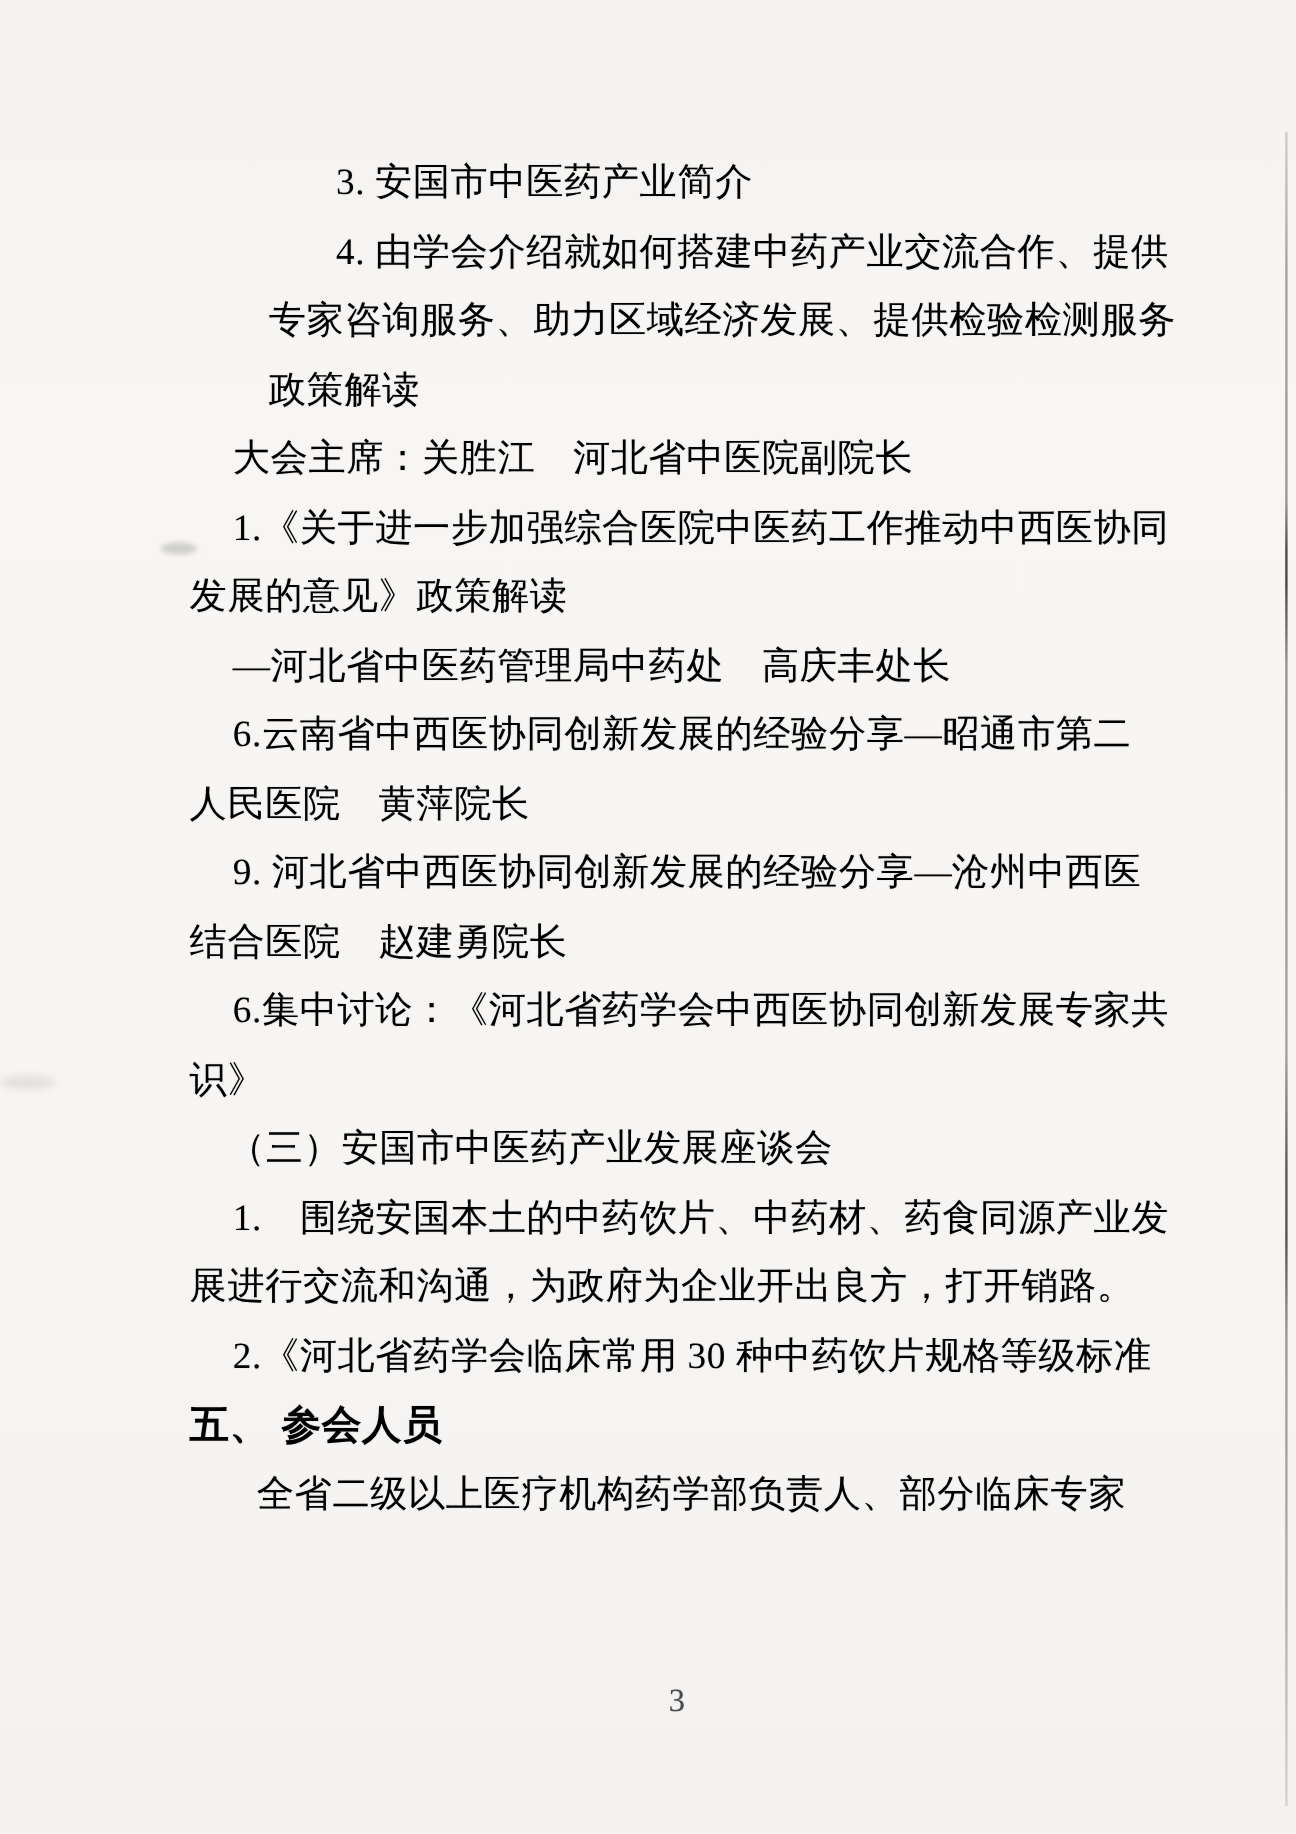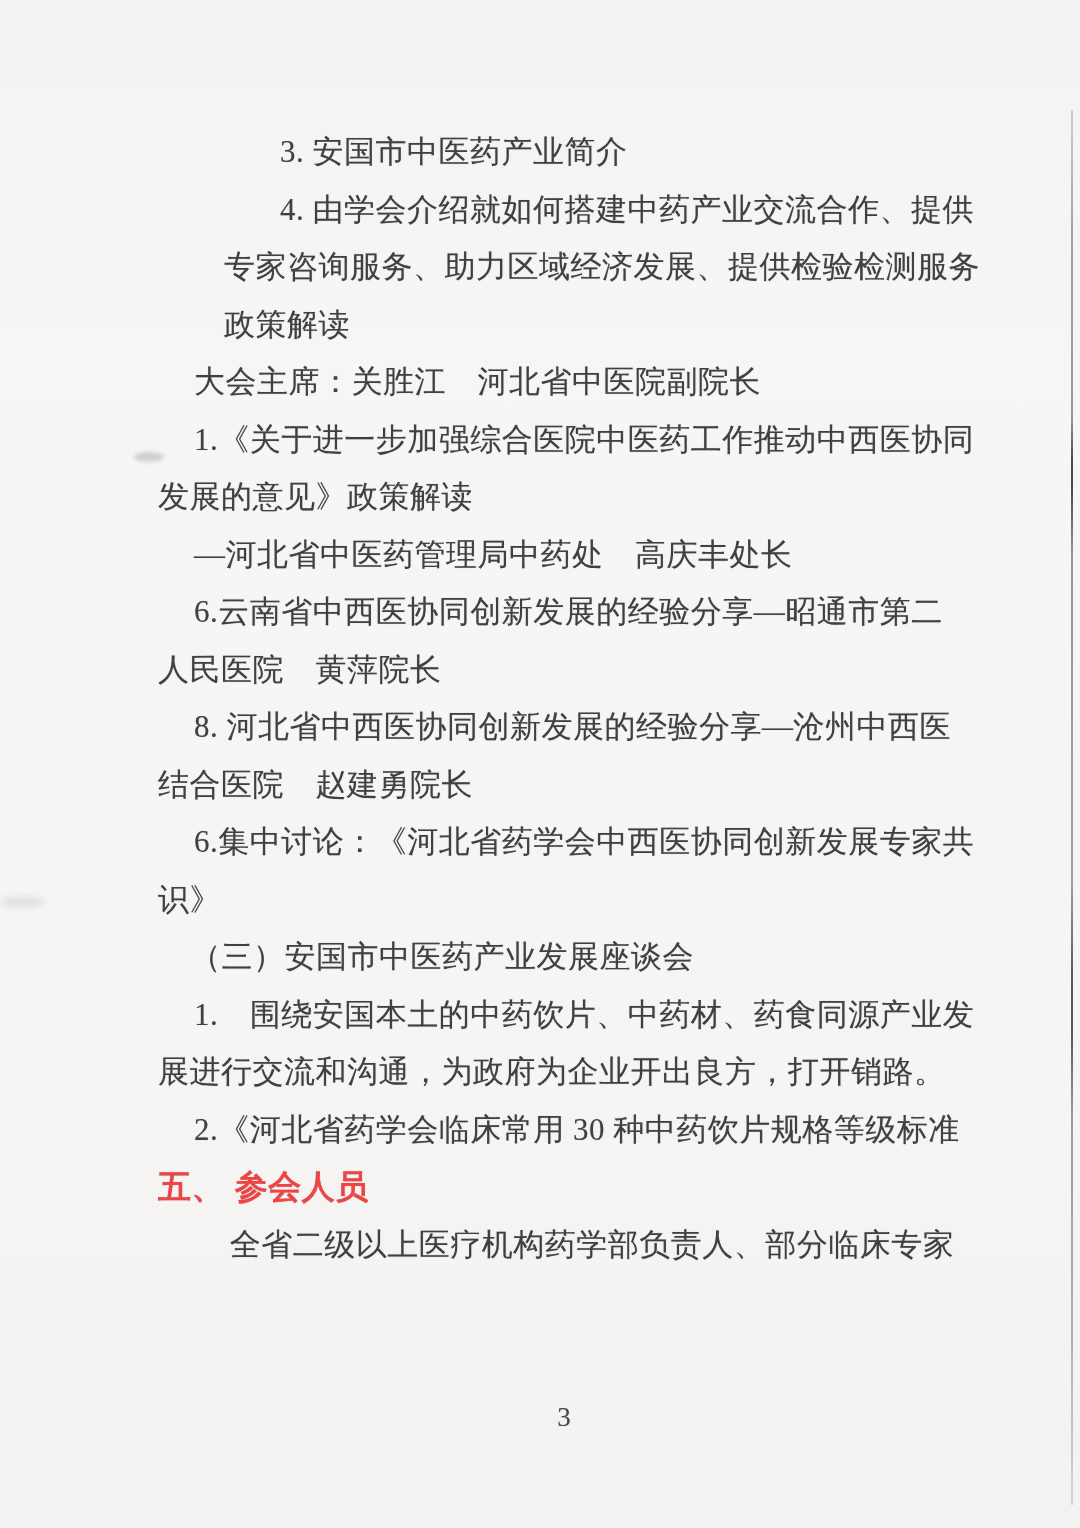--- a/index.html
+++ b/index.html
@@ -21,37 +21,37 @@
   .lines {
     position: absolute;
     left: 158px;
     top: 123px;
     width: 812px;
   }
   .line {
     height: 57.5px;
     line-height: 57.5px;
     font-size: 31px;
-    color: #404040;
+    color: #000000;
     white-space: nowrap;
     letter-spacing: 0.5px;
     text-shadow: 0 0 1px rgba(110, 110, 110, 0.45);
   }
   .line.deep-item { padding-left: 122px; }
   .line.deep-cont { padding-left: 66px; }
   .line.section   { padding-left: 32px; }
   .line.item      { padding-left: 36px; }
   .line.cont      { padding-left: 0; }
-  .line.body-first{ padding-left: 56px; text-align: center; }
+  .line.body-first{ padding-left: 56px; }
   .line.heading {
     padding-left: 0;
     font-family: "Liberation Sans", "DejaVu Sans", sans-serif;
     font-weight: bold;
     font-size: 33px;
-    color: #ef4444;
+    color: #000000;
   }
   .pagenum {
     position: absolute;
     left: 158px;
     top: 1402px;
     width: 812px;
     text-align: center;
     font-size: 27px;
     color: #4a4a4a;
     text-shadow: 0 0 1px rgba(110, 110, 110, 0.4);
@@ -107,21 +107,21 @@
       <div class="line deep-item">3. 安国市中医药产业简介</div>
       <div class="line deep-item">4. 由学会介绍就如何搭建中药产业交流合作、提供</div>
       <div class="line deep-cont">专家咨询服务、助力区域经济发展、提供检验检测服务</div>
       <div class="line deep-cont">政策解读</div>
       <div class="line item">大会主席：关胜江　河北省中医院副院长</div>
       <div class="line item">1.《关于进一步加强综合医院中医药工作推动中西医协同</div>
       <div class="line cont">发展的意见》政策解读</div>
       <div class="line item">—河北省中医药管理局中药处　高庆丰处长</div>
       <div class="line item">6.云南省中西医协同创新发展的经验分享—昭通市第二</div>
       <div class="line cont">人民医院　黄萍院长</div>
-      <div class="line item">8. 河北省中西医协同创新发展的经验分享—沧州中西医</div>
+      <div class="line item">9. 河北省中西医协同创新发展的经验分享—沧州中西医</div>
       <div class="line cont">结合医院　赵建勇院长</div>
       <div class="line item">6.集中讨论：《河北省药学会中西医协同创新发展专家共</div>
       <div class="line cont">识》</div>
       <div class="line section">（三）安国市中医药产业发展座谈会</div>
       <div class="line item">1.　围绕安国本土的中药饮片、中药材、药食同源产业发</div>
       <div class="line cont">展进行交流和沟通，为政府为企业开出良方，打开销路。</div>
       <div class="line item">2.《河北省药学会临床常用 30 种中药饮片规格等级标准</div>
       <div class="line heading">五、 参会人员</div>
       <div class="line body-first">全省二级以上医疗机构药学部负责人、部分临床专家</div>
     </div>

